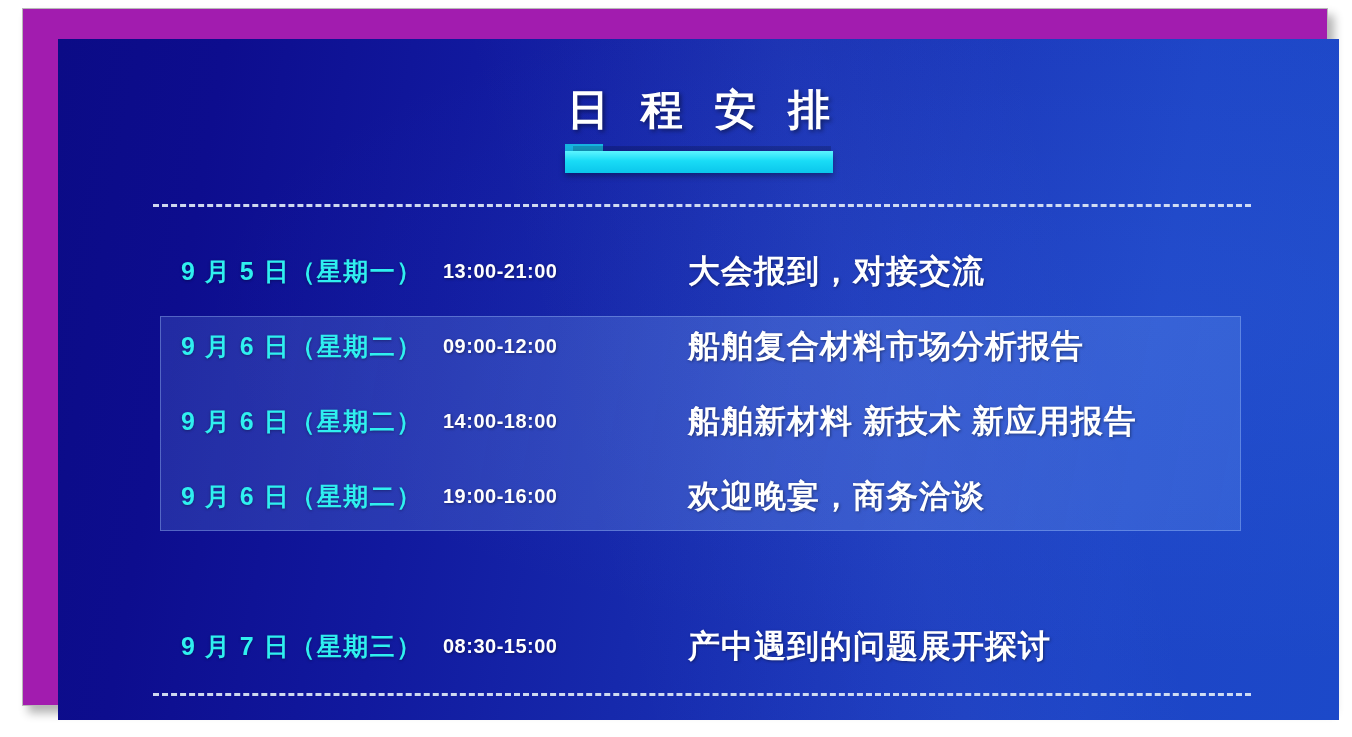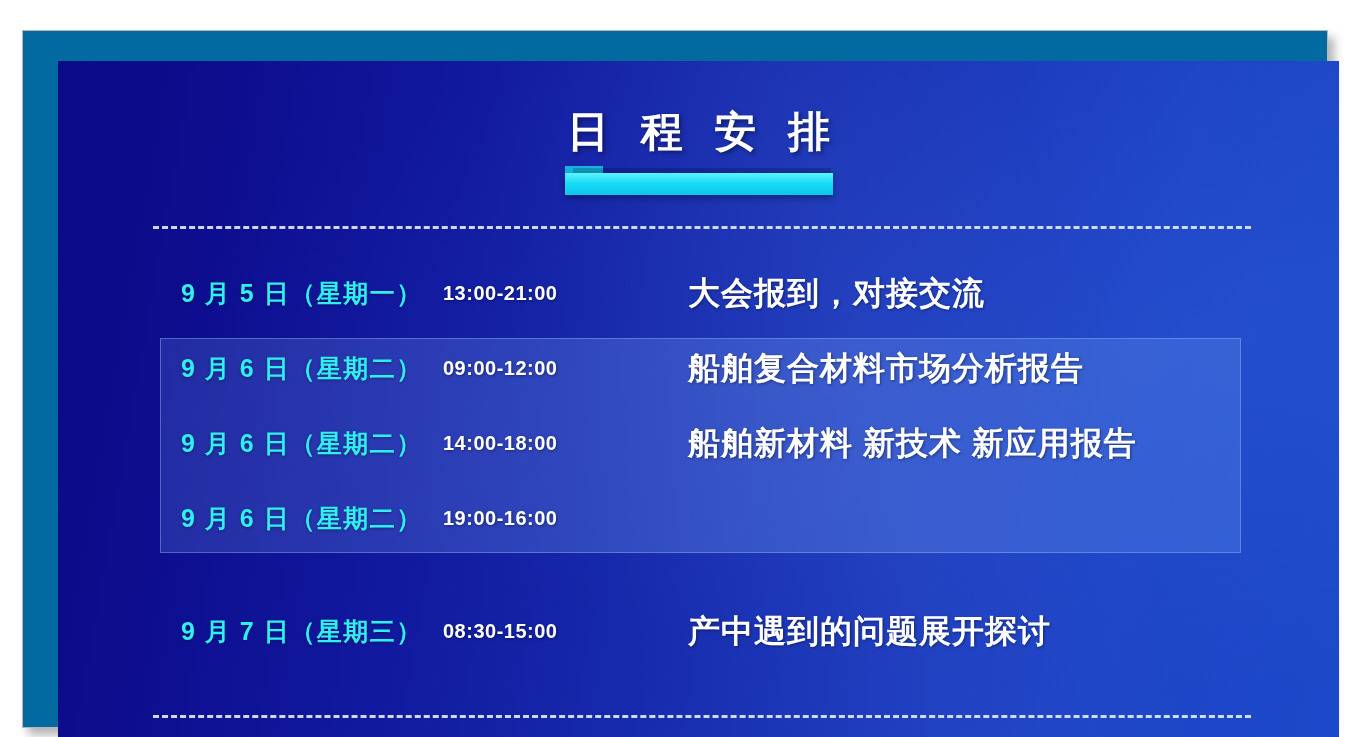--- a/index.html
+++ b/index.html
@@ -10,23 +10,23 @@
     overflow:hidden;
   }
   #page {
     position:relative;
     width:1352px; height:737px;
     background:#ffffff;
   }
   
   .paper-frame {
     position:absolute;
-    left:22px; top:30px;
+    left:22px; top:8px;
     width:1306px; height:698px;
-    background:#0369a1;
+    background:#a21caf;
     border:1px solid #b8b8b8;
     box-shadow:6px 7px 9px rgba(0,0,0,0.30);
   }
   .slide {
     position:absolute;
     left:35px; top:30px;
     width:1281px; height:681px;
     background:linear-gradient(100deg,
         #0b0b86 0%,
         #0d0d8e 12%,
@@ -109,21 +109,21 @@
 
   
   .table {
     position:absolute;
     left:0; top:195px;
     width:100%;
   }
   .row {
     position:relative;
     display:flex;
-    align-items:center;
+    align-items:flex-end;
     height:75px;
   }
   .row.tall { height:150px; }
   .cell-date {
     width:385px;
     padding-left:123px;
     font-size:25px;
     font-weight:bold;
     color:#2ff0f0;
     letter-spacing:1.5px;
@@ -185,20 +185,21 @@
 
         <div class="row">
           <div class="cell-date">9 月 6 日（星期二）</div>
           <div class="cell-time">14:00-18:00</div>
           <div class="cell-topic">船舶新材料 新技术 新应用报告</div>
         </div>
 
         <div class="row">
           <div class="cell-date">9 月 6 日（星期二）</div>
           <div class="cell-time">19:00-16:00</div>
+          <div class="cell-topic">欢迎晚宴，商务洽谈</div>
         </div>
 
         <div class="row tall">
           <div class="cell-date">9 月 7 日（星期三）</div>
           <div class="cell-time">08:30-15:00</div>
           <div class="cell-topic">
             <span class="line2">产中遇到的问题展开探讨</span>
           </div>
         </div>
 

